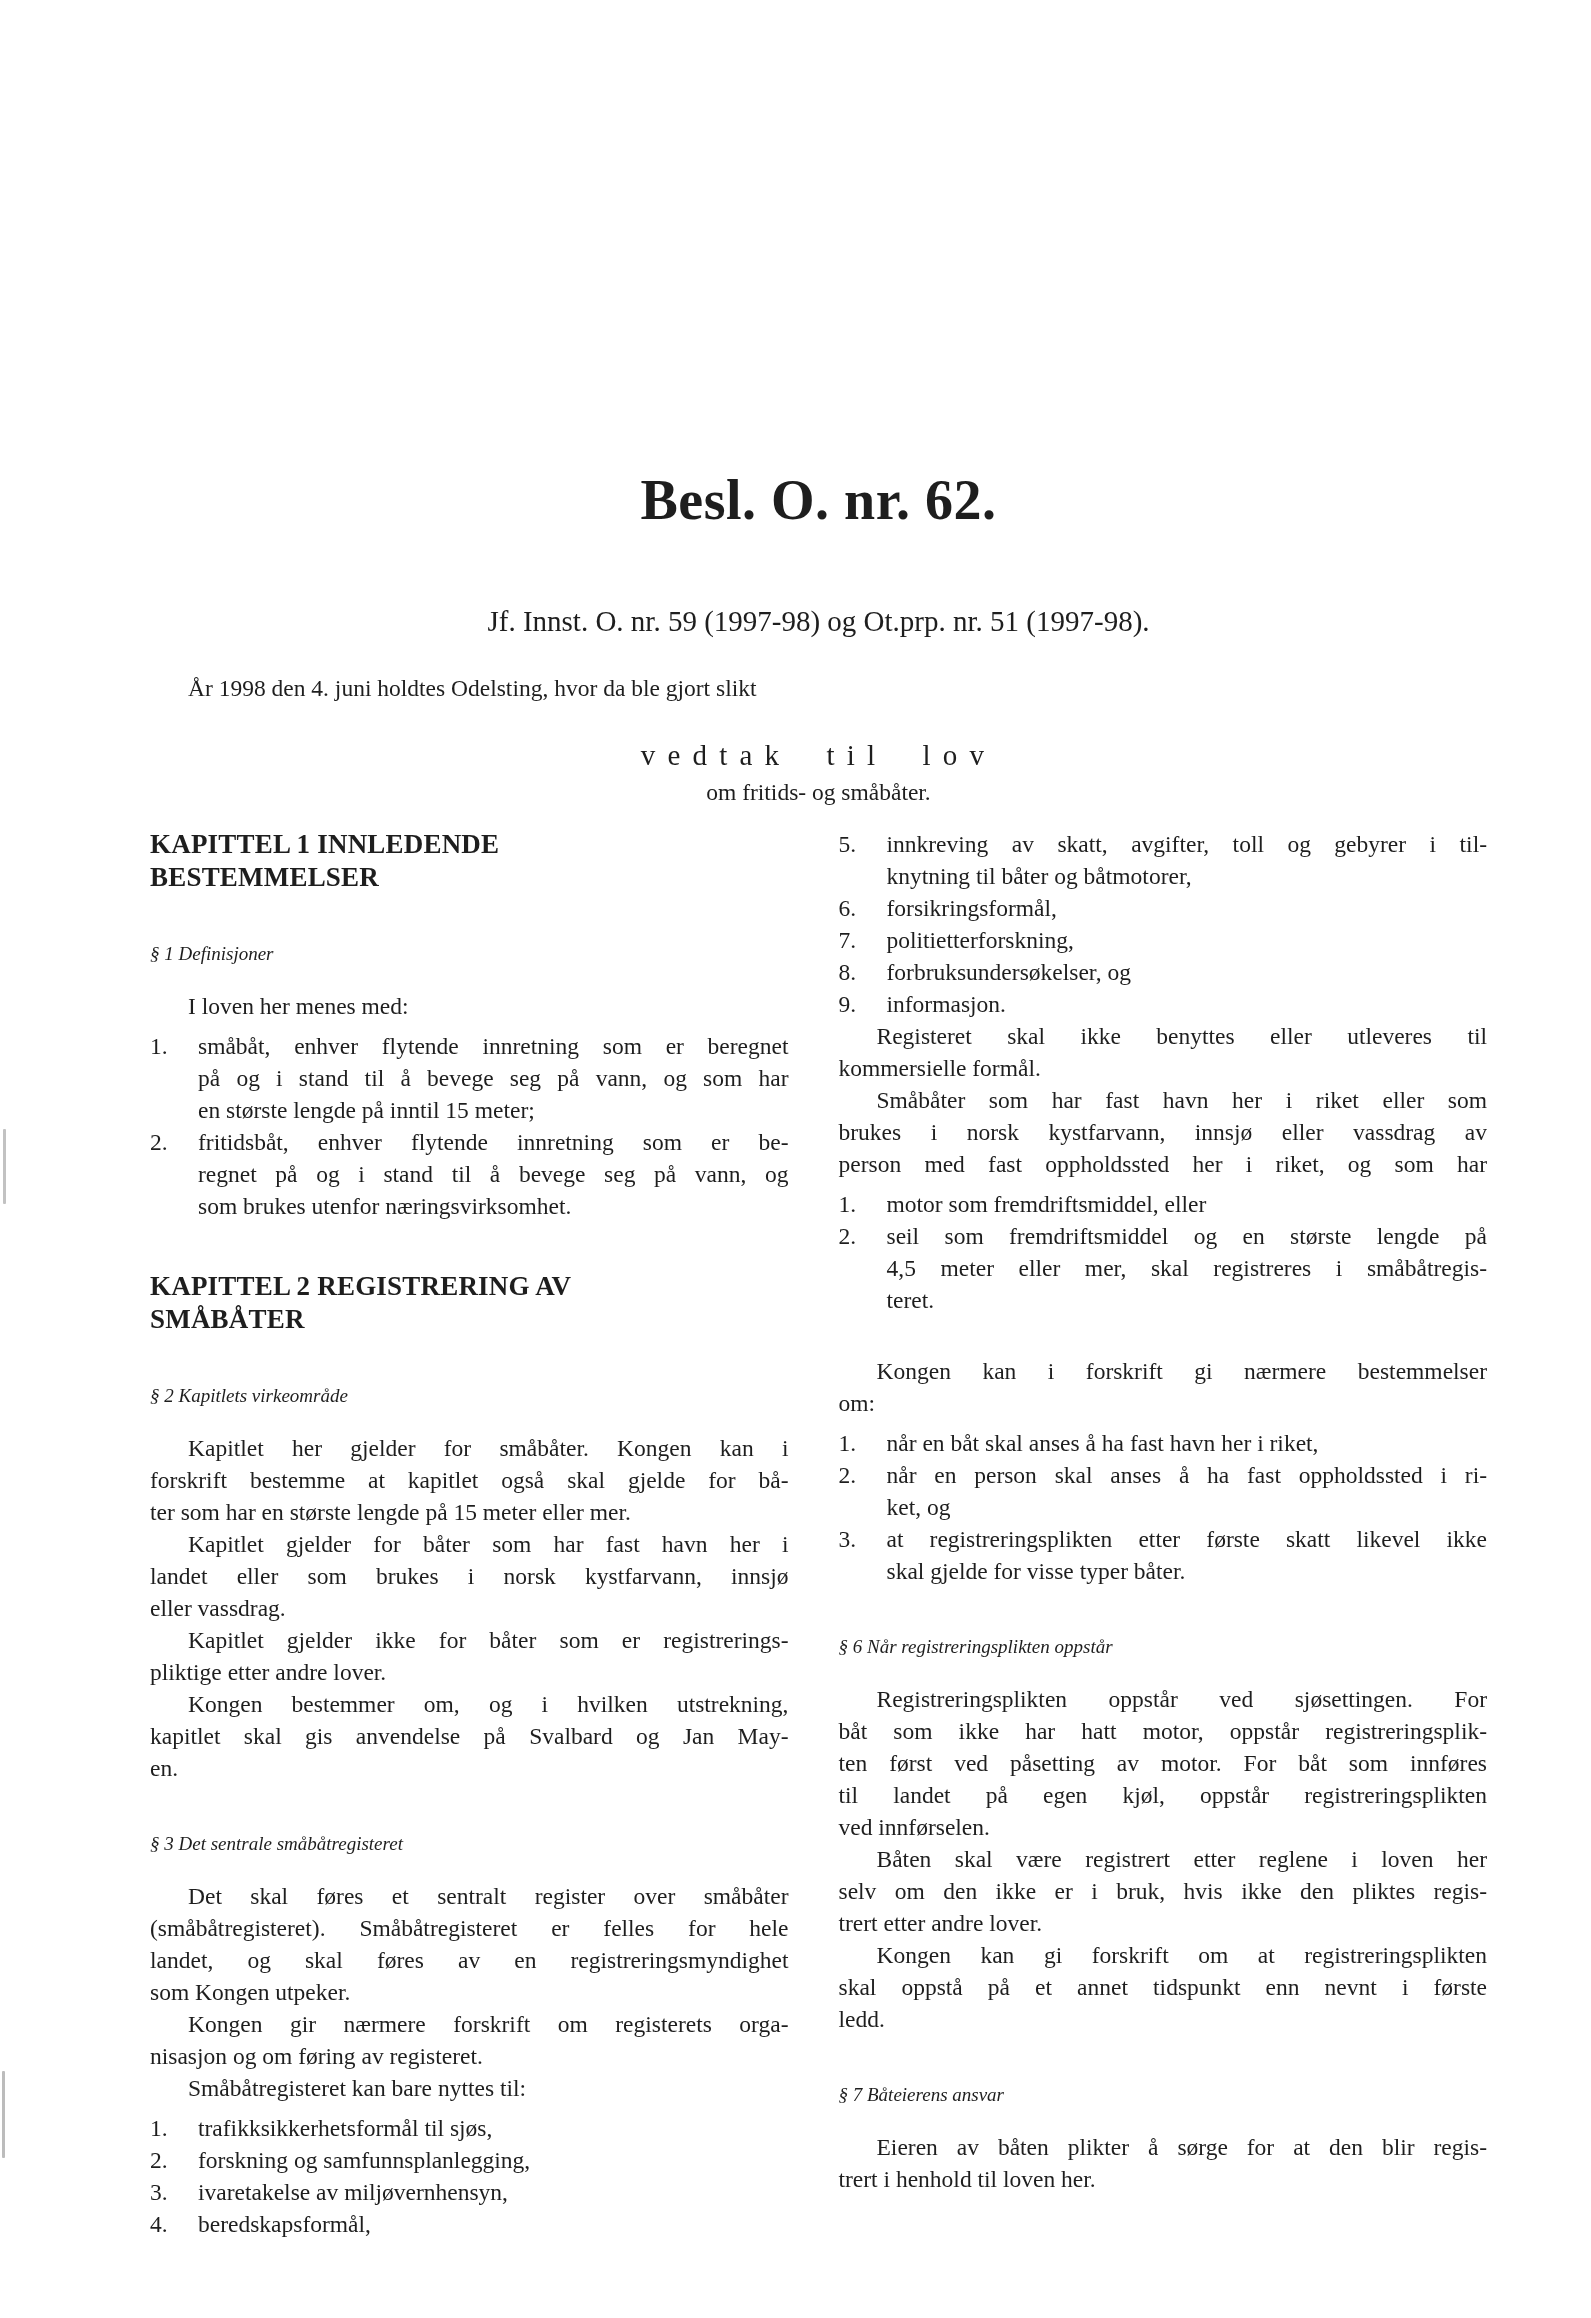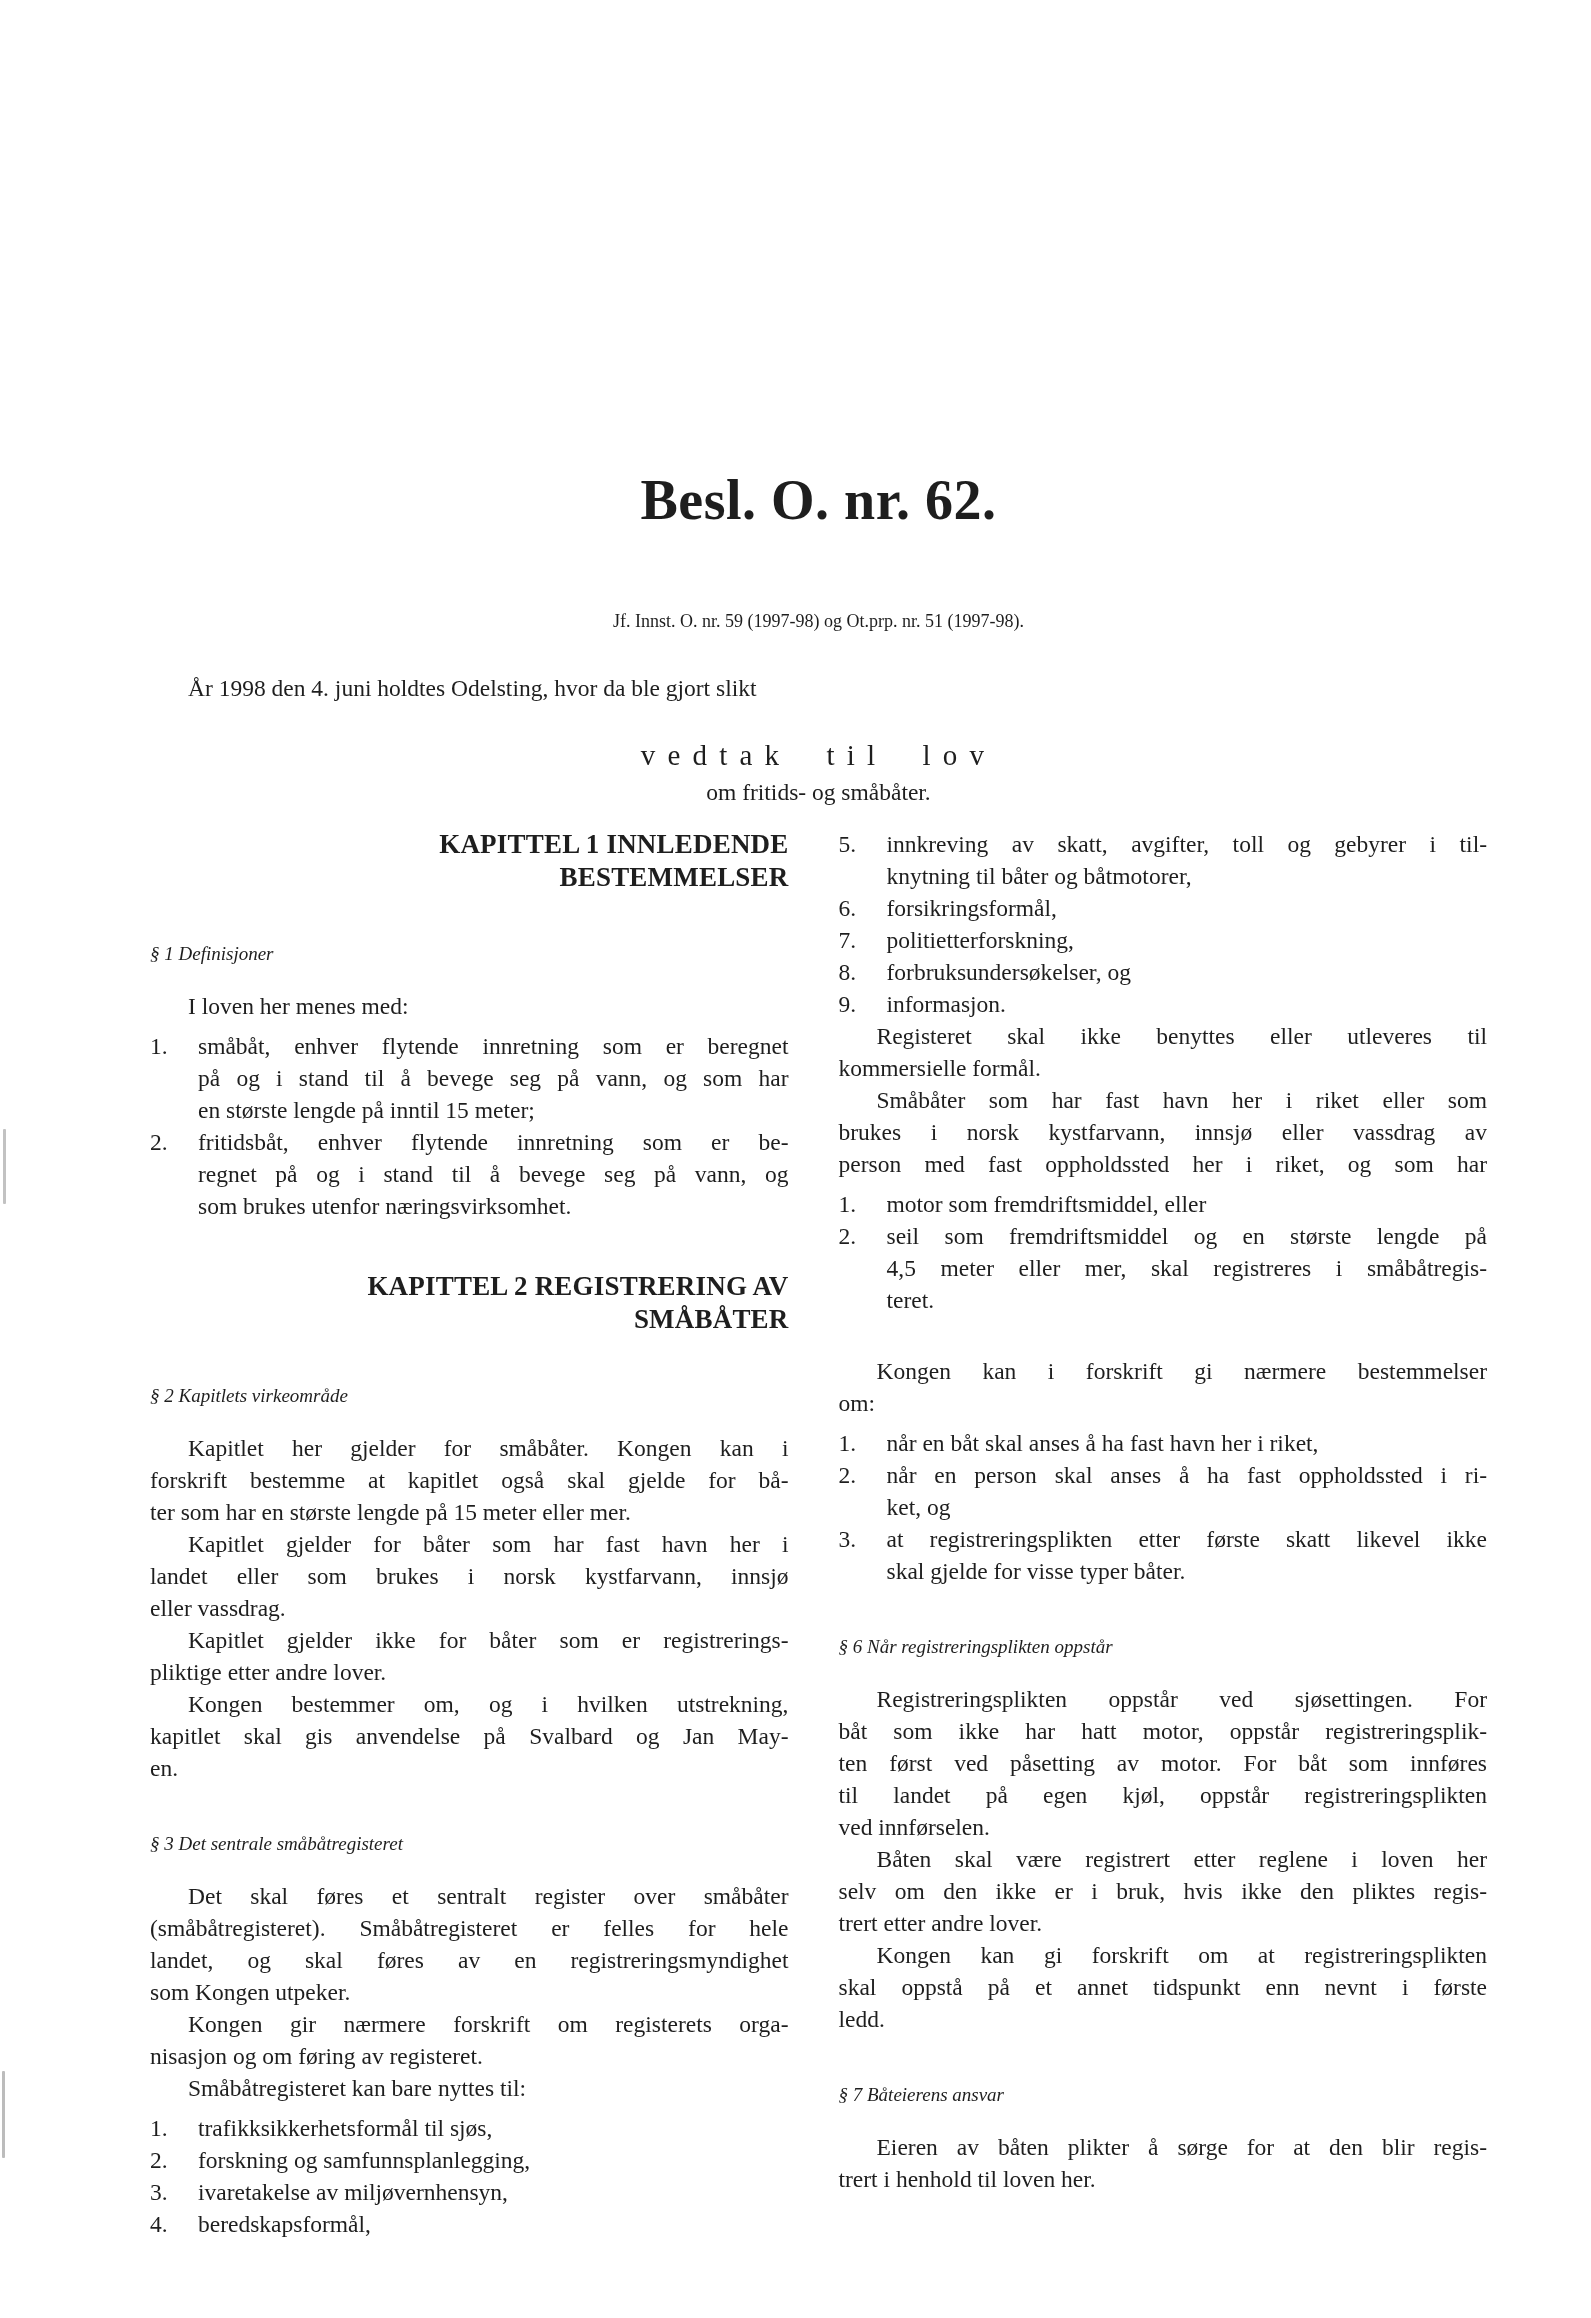--- a/index.html
+++ b/index.html
@@ -12,40 +12,40 @@
     overflow:hidden;
   }
   .doc{
     position:absolute;left:150px;top:0;width:1337px;padding-top:468px;
   }
   .title{
     font-size:56px;font-weight:bold;text-align:center;
     line-height:1.15;margin:0 0 74px 0;letter-spacing:0.5px;
   }
   .reference{
-    font-size:18px;text-align:center;margin:0 0 37px 0;line-height:30px;
+    font-size:29px;text-align:center;margin:0 0 37px 0;line-height:30px;
   }
   .session{
     font-size:23.5px;text-align:left;text-indent:38px;margin:0 0 37px 0;line-height:30px;
   }
   .enactment-type{
     font-size:29px;text-align:center;letter-spacing:0.42em;word-spacing:0.55em;
     margin:0 0 7px 0;line-height:30px;
   }
   .enactment-subject{
     font-size:23.5px;text-align:center;margin:0 0 21px 0;line-height:30px;
   }
   .columns{display:flex;gap:50px;align-items:flex-start;}
   .col{font-size:23.5px;line-height:32px;}
   .col-left{width:639px;}
   .col-right{width:649px;}
 
   .chapter{
     font-weight:bold;font-size:27px;line-height:33px;
-    margin:48px 0 11px 0;letter-spacing:0.2px;text-align:right;
+    margin:48px 0 11px 0;letter-spacing:0.2px;
   }
   .col > .chapter:first-child{margin-top:0;}
   .section{
     font-style:italic;font-size:19px;
     margin:44px 0 20px 0;line-height:32px;
   }
   .para{margin:0;}
   .item{position:relative;padding-left:48px;margin:0;}
   .item .num{position:absolute;left:0;top:0;}
   .para + .item{margin-top:8px;}

